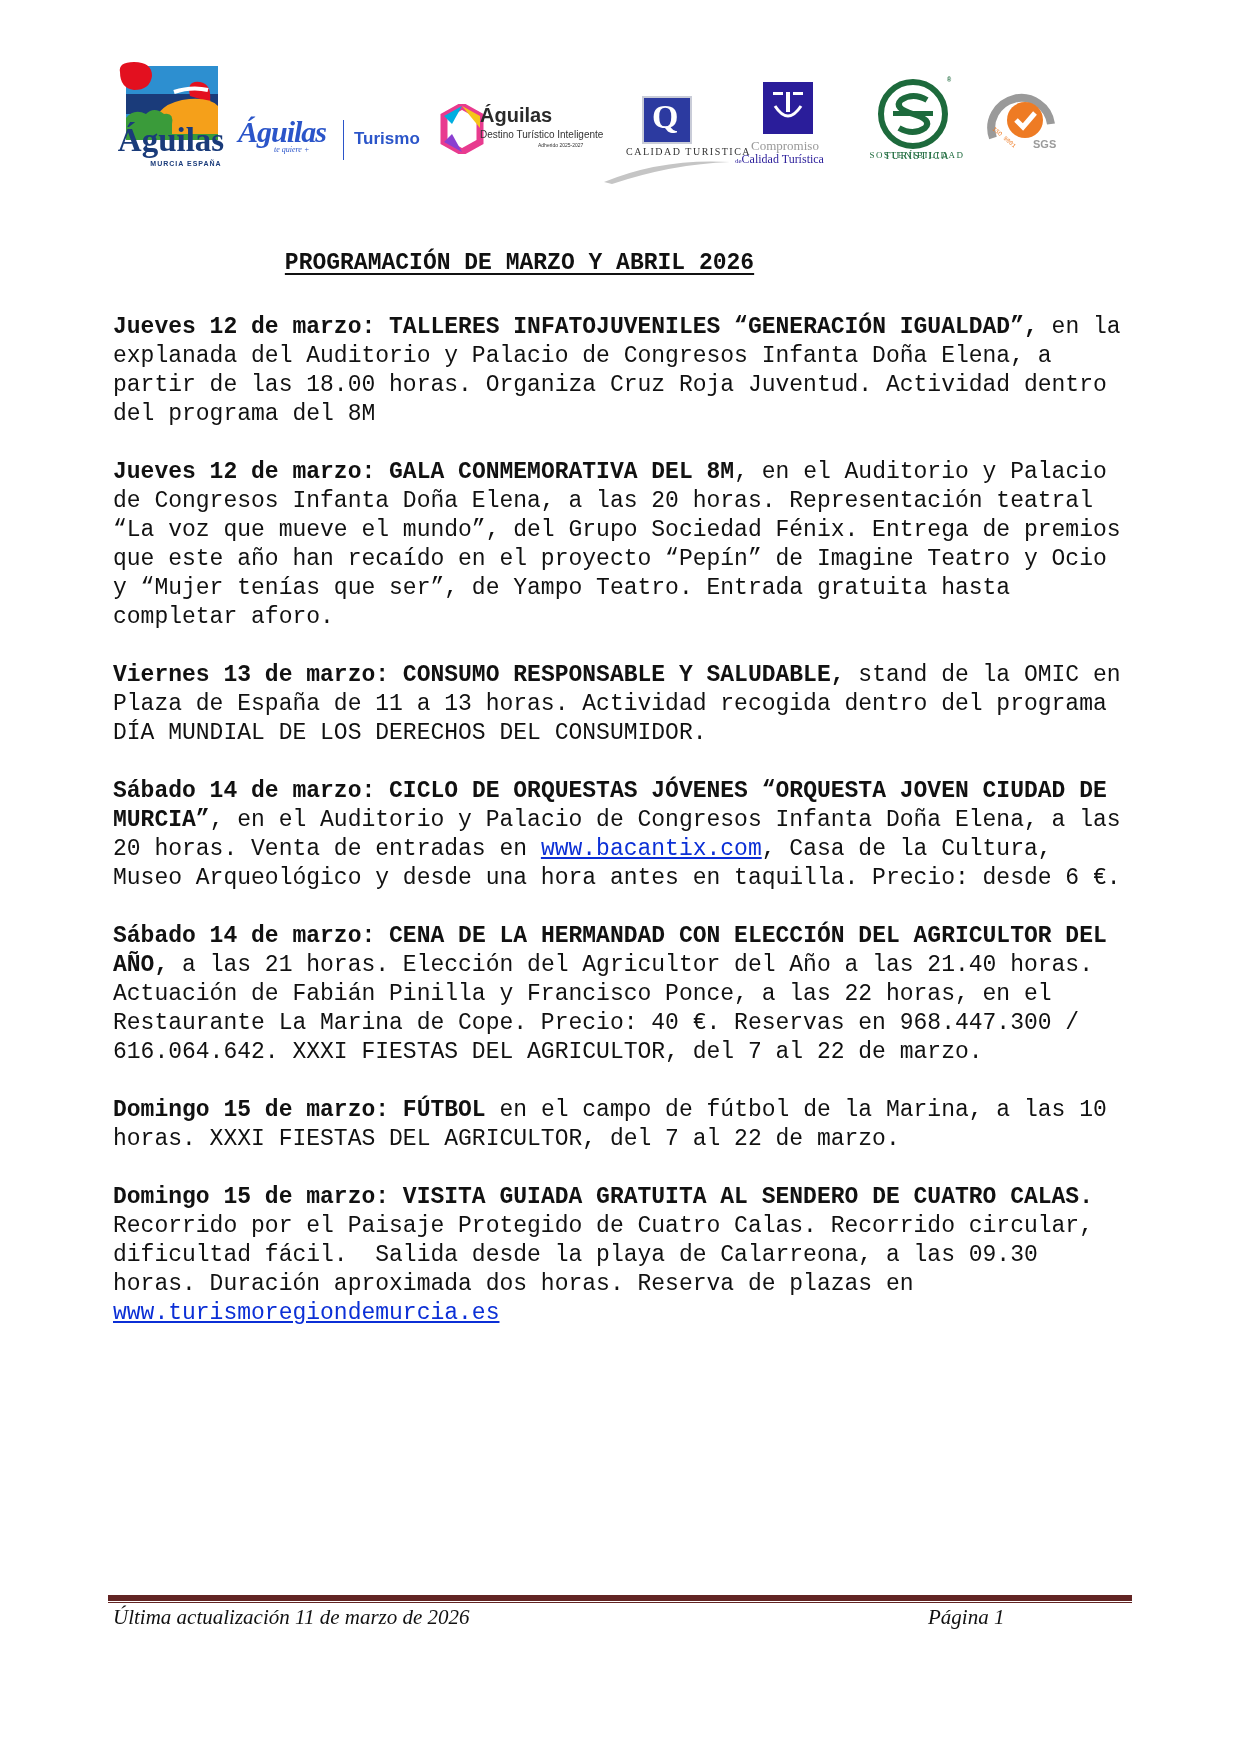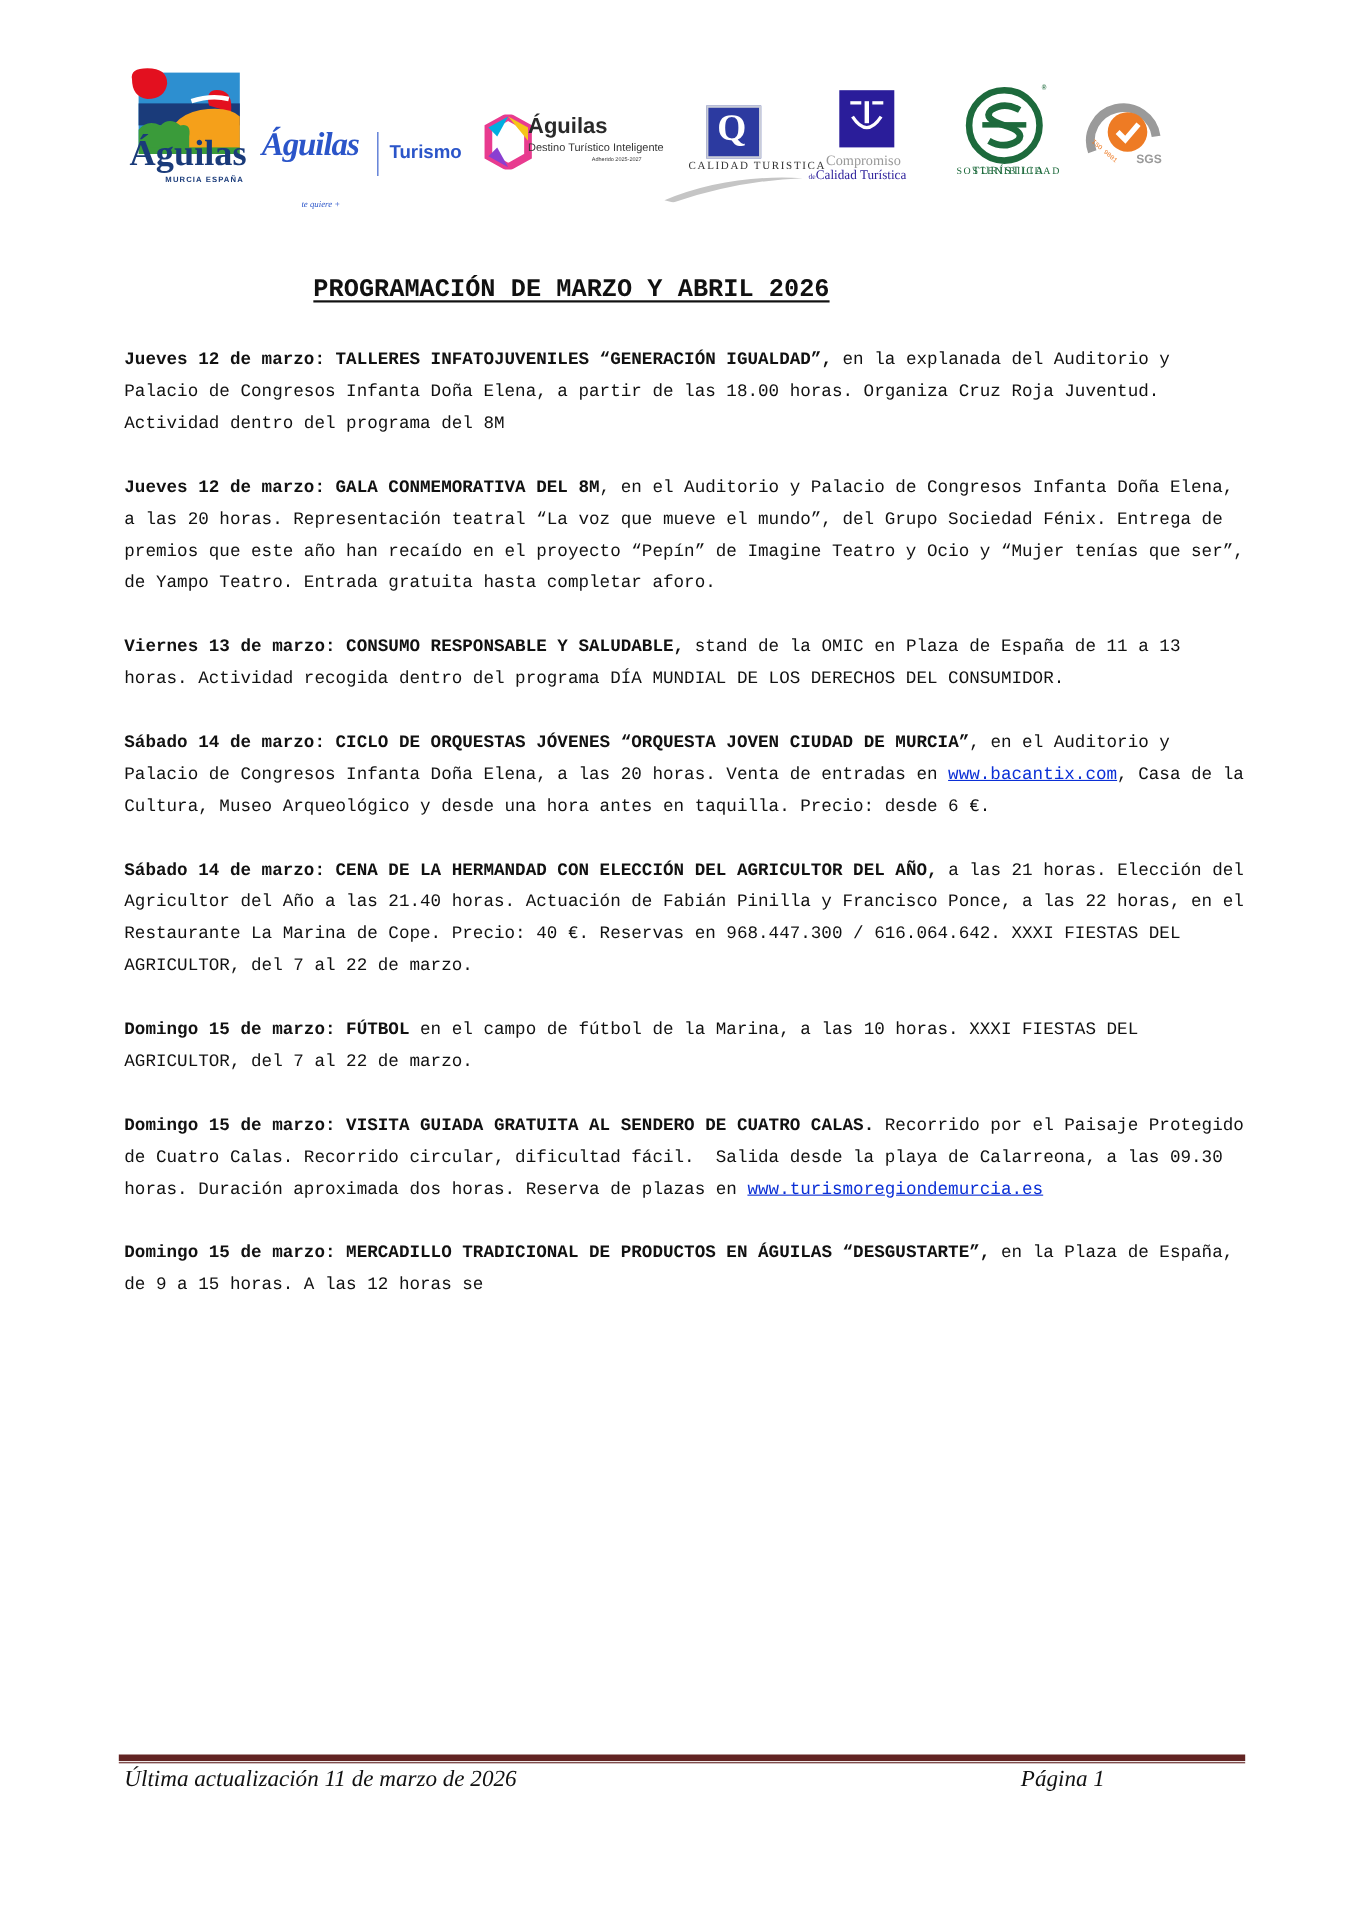--- a/index.html
+++ b/index.html
@@ -1,20 +1,20 @@
 <!DOCTYPE html>
 <html><head>
 <meta charset="utf-8">
 <style>
   html, body { margin: 0; padding: 0; background: #ffffff; }
   body { width: 1241px; height: 1755px; position: relative; overflow: hidden; font-family: "Liberation Mono", "DejaVu Sans Mono", monospace; color: #111; }
   .logos { position: absolute; left: 0; top: 0; width: 1241px; height: 190px; }
   .logo { position: absolute; }
   .title { position: absolute; left: 0; width: 1039px; top: 250px; text-align: center; font-size: 23px; font-weight: bold; text-decoration: underline; text-decoration-thickness: 2px; text-underline-offset: 4px; }
-  .content { position: absolute; left: 113px; top: 313px; width: 1020px; font-size: 16px; line-height: 29px; }
+  .content { position: absolute; left: 113px; top: 313px; width: 1020px; font-size: 23px; line-height: 29px; }
   .event { margin: 0 0 29px 0; white-space: pre-wrap; }
   .event b { font-weight: bold; }
   a.link { color: #0b2fd6; text-decoration: underline; }
   .footer-rule { position: absolute; left: 108px; top: 1595px; width: 1024px; height: 9px; }
   .footer-rule .thick { position: absolute; left: 0; top: 0; width: 100%; height: 6px; background: #622423; }
   .footer-rule .thin { position: absolute; left: 0; top: 7px; width: 100%; height: 1px; background: #622423; }
   .footer-left { position: absolute; left: 113px; top: 1605px; font-family: "Liberation Serif", "DejaVu Serif", serif; font-style: italic; font-size: 21px; }
   .footer-right { position: absolute; left: 928px; top: 1605px; font-family: "Liberation Serif", "DejaVu Serif", serif; font-style: italic; font-size: 21px; }
   .sans { font-family: "Liberation Sans", "DejaVu Sans", sans-serif; }
   .serif { font-family: "Liberation Serif", "DejaVu Serif", serif; }
@@ -34,21 +34,21 @@
       <path d="M14 80 L14 62 Q22 52 34 58 Q42 50 52 58 Q62 56 60 68 L60 80 Z" fill="#3a9b3a"></path>
       <rect x="14" y="78" width="92" height="6" fill="#3a9b3a"></rect>
       <path d="M62 36 Q80 30 96 34" stroke="#fff" stroke-width="4" fill="none"></path>
     </svg>
     <div class="serif" style="position:absolute;left:0;top:66px;width:118px;text-align:center;font-size:33px;color:#1a3b7a;font-weight:bold;">Águilas</div>
     <div class="sans" style="position:absolute;left:30px;top:104px;width:88px;text-align:center;font-size:7px;color:#1a3b7a;font-weight:bold;letter-spacing:1px;">MURCIA ESPAÑA</div>
   </div>
 
   <div class="logo" style="left:238px;top:115px;width:100px;height:45px;">
     <div class="serif" style="font-size:30px;font-style:italic;font-weight:bold;color:#2b55c9;letter-spacing:-1px;">Águilas</div>
-    <div class="serif" style="position:absolute;left:36px;top:30px;font-size:8px;font-style:italic;color:#2b55c9;margin-top:36px;">te quiere +</div>
+    <div class="serif" style="position:absolute;left:36px;top:30px;font-size:8px;font-style:italic;color:#2b55c9;">te quiere +</div>
   </div>
 
   <div style="position:absolute;left:343px;top:120px;width:1px;height:40px;background:#2b55c9;"></div>
 
   <div class="logo sans" style="left:354px;top:129px;font-size:17px;font-weight:bold;color:#2b55c9;">Turismo</div>
 
   <div class="logo" style="left:440px;top:104px;width:175px;height:60px;">
     <svg width="44" height="50" viewBox="0 0 44 50">
       <polygon points="22,2 40,12 40,38 22,48 4,38 4,12" fill="none" stroke="#e83b8f" stroke-width="7"></polygon>
       <polygon points="22,2 40,12 40,24" fill="#f5c518"></polygon>
@@ -118,21 +118,20 @@
 
 
   <p class="event"><b>Sábado 14 de marzo:</b> <b>CICLO DE ORQUESTAS JÓVENES “ORQUESTA JOVEN CIUDAD DE MURCIA”</b><span>, en el Auditorio y Palacio de Congresos Infanta Doña Elena, a las 20 horas. Venta de entradas en </span><a class="link">www.bacantix.com</a><span>, Casa de la Cultura, Museo Arqueológico y desde una hora antes en taquilla. Precio: desde 6 €.</span></p>
 
   <p class="event"><b>Sábado 14 de marzo:</b> <b>CENA DE LA HERMANDAD CON ELECCIÓN DEL AGRICULTOR DEL AÑO,</b><span> a las 21 horas. Elección del Agricultor del Año a las 21.40 horas. Actuación de Fabián Pinilla y Francisco Ponce, a las 22 horas, en el Restaurante La Marina de Cope. Precio: 40 €. Reservas en 968.447.300 / 616.064.642. XXXI FIESTAS DEL AGRICULTOR, del 7 al 22 de marzo.</span></p>
 
   <p class="event"><b>Domingo 15 de marzo:</b> <b>FÚTBOL</b><span> en el campo de fútbol de la Marina, a las 10 horas. XXXI FIESTAS DEL AGRICULTOR, del 7 al 22 de marzo.</span></p>
 
   <p class="event"><b>Domingo 15 de marzo:</b> <b>VISITA GUIADA GRATUITA AL SENDERO DE CUATRO CALAS.</b><span> Recorrido por el Paisaje Protegido de Cuatro Calas. Recorrido circular, dificultad fácil.  Salida desde la playa de Calarreona, a las 09.30 horas. Duración aproximada dos horas. Reserva de plazas en </span><a class="link">www.turismoregiondemurcia.es</a><span></span></p>
 
-  <p class="event"><b>Domingo 15 de marzo:</b> <b>MERCADILLO TRADICIONAL DE PRODUCTOS EN ÁGUILAS “DESGUSTARTE”,</b><span> en la Plaza de España, de 9 a 15 horas. A las 12 horas se</span></p>
 
 </div>
 
 <div class="footer-rule">
   <div class="thick"></div>
   <div class="thin"></div>
 </div>
 <div class="footer-left">Última actualización 11 de marzo de 2026</div>
 <div class="footer-right">Página 1</div>
 

